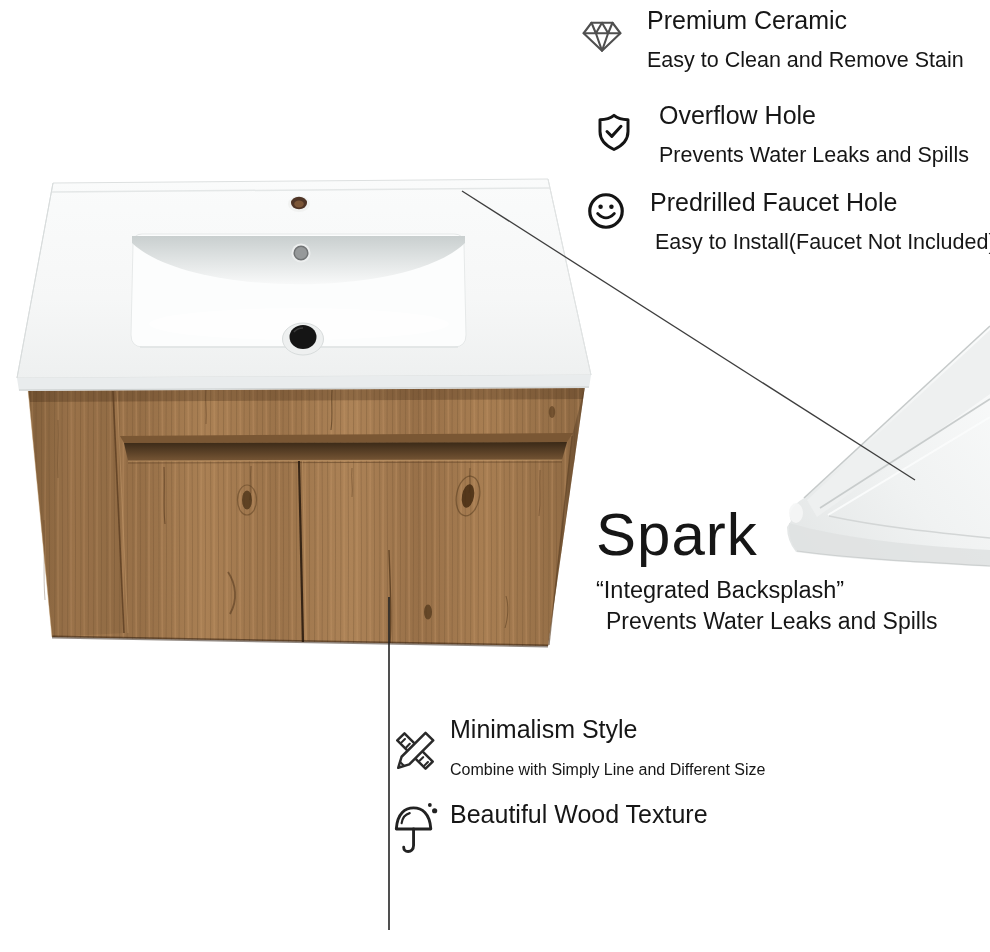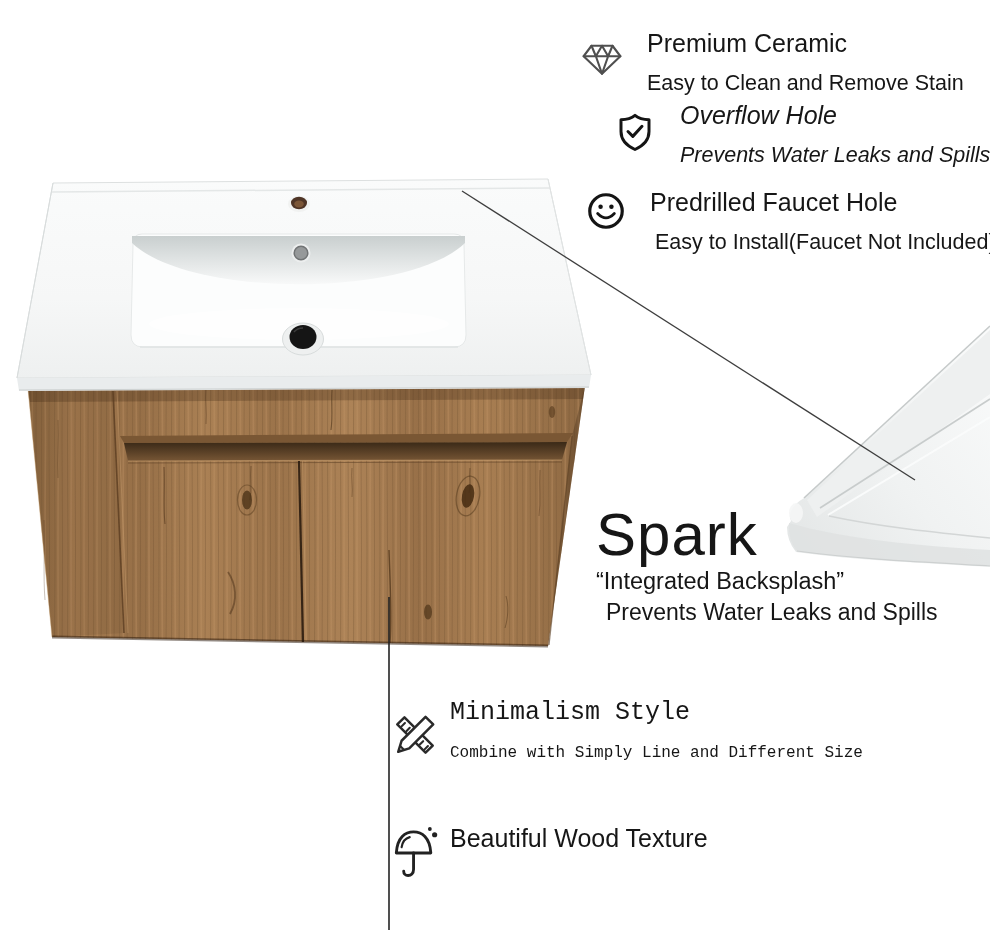--- a/index.html
+++ b/index.html
@@ -6,38 +6,38 @@
   body{
     width:990px;height:952px;position:relative;background:#ffffff;
     font-family:"Liberation Sans",sans-serif;color:#161616;overflow:hidden;
   }
   .scene{position:absolute;left:0;top:0;}
   .feature{position:absolute;display:flex;align-items:flex-start;}
   .f-icon{flex:0 0 auto;}
   .f-text{display:flex;flex-direction:column;margin-left:24px;}
   .f-title{font-size:25px;line-height:29px;white-space:nowrap;}
   .f-desc{font-size:21.5px;line-height:29px;margin-top:11px;white-space:nowrap;}
-  #feat-0{left:581px;top:29px;}
+  #feat-0{left:581px;top:6px;}
   #feat-0 .f-icon{margin-top:9px;}
-  #feat-1{left:614px;top:101px;font-style:italic;}
+  #feat-1{left:593px;top:101px;}
   #feat-1 .f-icon{margin-top:8px;}
   #feat-2{left:586px;top:188px;}
   #feat-2 .f-icon{margin-top:3px;}
   #feat-2 .f-desc{padding-left:5px;}
-  #feat-3{left:392px;top:698px;font-family:Liberation Mono, monospace;}
+  #feat-3{left:392px;top:714px;}
   #feat-3 .f-icon{margin-top:12px;}
   #feat-3 .f-text{margin-left:12px;}
   #feat-3 .f-title{line-height:30px;}
-  #feat-4{left:392px;top:816px;}
+  #feat-4{left:392px;top:792px;}
   #feat-4 .f-icon{margin-top:8px;}
   #feat-4 .f-text{margin-left:12px;margin-top:8px;}
   .b-desc{font-size:16px;}
   #spark{position:absolute;left:596px;top:504px;}
   .spark-name{font-size:60px;line-height:62px;letter-spacing:1px;}
-  .spark-quote{font-size:23.5px;line-height:28px;margin-top:1px;white-space:nowrap;}
+  .spark-quote{font-size:23.5px;line-height:28px;margin-top:10px;white-space:nowrap;}
   .spark-note{font-size:23px;line-height:27px;margin-top:4px;padding-left:10px;white-space:nowrap;}
 </style>
 </head>
 <body>
 
 <svg class="scene" width="990" height="952" viewBox="0 0 990 952">
   <defs>
     <linearGradient id="counterGrad" x1="0" y1="0" x2="0" y2="1">
       <stop offset="0%" stop-color="#fafbfb"></stop>
       <stop offset="60%" stop-color="#f6f7f7"></stop>

